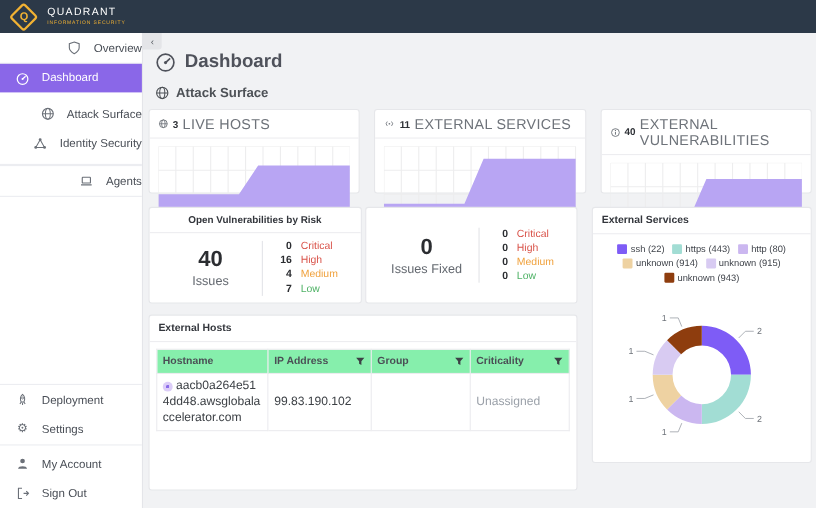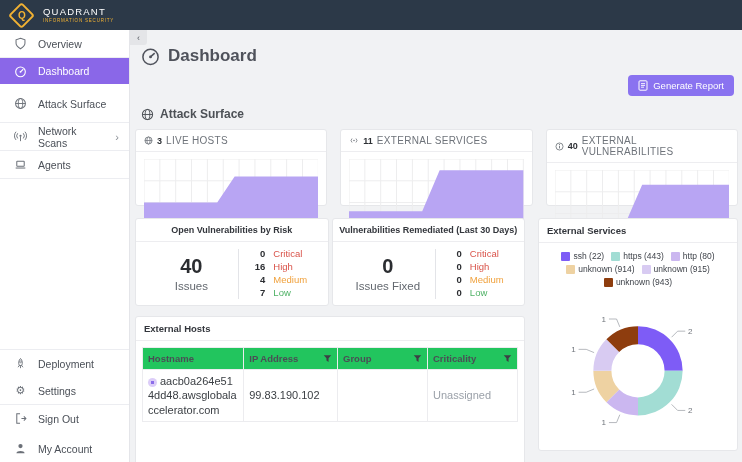--- a/index.html
+++ b/index.html
@@ -18,21 +18,21 @@
 
   
   .shell { display:flex; height:432px; }
 
   
   .sidebar { width:130px; background:#ffffff; border-right:1px solid #e4e5e9; display:flex; flex-direction:column; font-size:10.5px; color:#4a4f57; }
   .side-item { display:flex; align-items:center; gap:11px; padding:0 0 0 14px; height:23px; cursor:pointer; flex:0 0 auto; }
   .side-item .s-icon { width:13px; display:inline-flex; justify-content:center; color:#6b7078; }
   .side-item.active { background:#8a67e8; color:#ffffff; height:26px; }
   .side-item.active .s-icon { color:#ffffff; }
-  .side-item.tall { height:27px; }
+  .side-item.tall { height:27px;justify-content:flex-end; }
   .divider { border-top:1px solid #ecedf1; flex:0 0 auto; }
   .chev { margin-left:auto; margin-right:10px; color:#8a8f96; font-size:11px; }
   .side-spacer { flex:1 1 auto; }
   .gearglyph { font-size:11px; line-height:1; }
 
   
   .main { flex:1; position:relative; padding:0 4px 0 5px; }
   .collapse-btn { position:absolute; top:0; left:0; width:17px; height:15px; background:#e4e5e8; border-radius:0 0 3px 0;
                   display:flex; align-items:center; justify-content:center; font-size:9px; color:#555a61; cursor:pointer; }
   .page-title-row { display:flex; align-items:center; gap:8px; padding-top:16px; padding-left:6px; color:#4f525b; }
@@ -41,21 +41,21 @@
   .report-btn { background:#8a73f0; color:#ffffff; border:none; border-radius:4px; font-size:9.5px; font-family:"Liberation Sans",sans-serif;
                 padding:5px 10px; display:flex; align-items:center; gap:5px; cursor:pointer; }
   .section-row { display:flex; align-items:center; gap:6px; margin-top:11px; padding-left:6px; color:#4d5156; }
   .section-title { font-size:12px; font-weight:bold; }
 
   .card { background:#ffffff; border:1px solid #e6e7ea; border-radius:3px; }
   .cards-row { display:flex; gap:13px; margin-top:8px; }
   .mini-card { flex:1; height:77px; display:flex; flex-direction:column; }
   .mini-head { display:flex; align-items:center; gap:4px; padding:5px 8px; border-bottom:1px solid #ededf0; color:#6e737a; }
   .mini-count { font-size:9px; font-weight:bold; color:#2e3136; }
-  .mini-label { font-size:10px; letter-spacing:.3px; }
+  .mini-label { font-size:13px; letter-spacing:.3px; }
   .mini-chart { flex:1; padding:7px 8px 8px 8px; }
   .mini-chart svg { width:100%; height:100%; display:block; }
 
   .row2 { display:flex; gap:13px; margin-top:12px; align-items:flex-start; }
   .left-col { width:390px; flex:0 0 auto; }
   .stats-row { display:flex; gap:3px;justify-content:center; }
   .stat-card { flex:1; height:88px; display:flex; flex-direction:column; }
   .stat-title { text-align:center; font-size:9px; font-weight:bold; color:#33363c; padding:6px 4px; border-bottom:1px solid #ededf0; }
   .stat-body { flex:1; display:flex; align-items:center; justify-content:center; gap:12px; padding:4px 8px; }
   .stat-big { text-align:center; min-width:70px; }
@@ -70,21 +70,21 @@
   .panel-title { font-size:9.5px; font-weight:bold; color:#33363c; padding:6px 8px; border-bottom:1px solid #ededf0; }
   .legend { display:flex; flex-wrap:wrap; justify-content:center; column-gap:7px; row-gap:3px; padding:8px 8px 2px 8px; font-size:8.5px; color:#3f434a; }
   .legend-item { display:flex; align-items:center; gap:3px; cursor:pointer; }
   .swatch { width:9px; height:9px; border-radius:1px; display:inline-block; }
   .donut-wrap { flex:1; display:flex; align-items:center; justify-content:center; padding:2px 4px 6px 4px; }
   .donut-wrap svg { width:100%; height:100%; }
 
   .hosts-card { margin-top:10px; height:160px; overflow:hidden; }
   table.hosts { width:100%; border-collapse:collapse; margin:6px 6px 0 6px; width:calc(100% - 12px); table-layout:fixed; }
   table.hosts th, table.hosts td { border:1px solid #ececef; font-size:11px; text-align:left; vertical-align:middle; padding:4px 5px; }
-  table.hosts th { font-size:9.5px; font-weight:bold; color:#4a4e55; background:#22c55e; padding:5px; }
+  table.hosts th { font-size:9.5px; font-weight:bold; color:#4a4e55; background:#86efac; padding:5px; }
   table.hosts tr.alt td { background:#f6f6f8; }
   .th-inner { display:flex; align-items:center; justify-content:space-between; }
   .host-cell { word-break:break-all; line-height:1.3; }
   .badge { width:9px; height:9px; border-radius:50%; display:inline-block; vertical-align:middle; margin-right:3px;
            background:radial-gradient(circle, #8b6ce9 0 1.5px, #dccdf8 1.6px); }
   .crit { font-weight:normal; }
   svg.ic { display:block; }
 </style>
 </head>
 <body>
@@ -126,33 +126,32 @@
       <div class="side-item tall" style="margin-top:6px">
         <span class="s-icon">
           <svg class="ic" width="13" height="13" viewBox="0 0 14 14">
               <circle cx="7" cy="7" r="5.3" fill="none" stroke="currentColor" stroke-width="1.1"></circle>
               <ellipse cx="7" cy="7" rx="2.4" ry="5.3" fill="none" stroke="currentColor" stroke-width="1"></ellipse>
               <path d="M1.7 7 H12.3" stroke="currentColor" stroke-width="1"></path>
             </svg>
         </span>
         <span>Attack Surface</span>
       </div>
+      <div class="side-item tall">
+        <span class="s-icon">
+          <svg class="ic" width="13" height="13" viewBox="0 0 14 14">
+              <path d="M7 3.2 L11.3 10.8 H2.7 Z" fill="none" stroke="currentColor" stroke-width="1"></path>
+              <circle cx="7" cy="3.2" r="1.4" fill="currentColor"></circle>
+              <circle cx="11.3" cy="10.8" r="1.4" fill="currentColor"></circle>
+              <circle cx="2.7" cy="10.8" r="1.4" fill="currentColor"></circle>
+            </svg>
+        </span>
+        <span>Identity Security</span>
+      </div>
       <div class="divider" style="margin-top:5px"></div>
-      <div class="side-item tall">
-        <span class="s-icon">
-          <svg class="ic" width="13" height="13" viewBox="0 0 14 14">
-              <circle cx="7" cy="6.3" r="1.2" fill="currentColor"></circle>
-              <path d="M4 3.5 A4.2 4.2 0 0 0 4 9.1 M2.2 1.9 A6.5 6.5 0 0 0 2.2 10.7" fill="none" stroke="currentColor" stroke-width="1"></path>
-              <path d="M10 3.5 A4.2 4.2 0 0 1 10 9.1 M11.8 1.9 A6.5 6.5 0 0 1 11.8 10.7" fill="none" stroke="currentColor" stroke-width="1"></path>
-              <path d="M7 7.5 V12" stroke="currentColor" stroke-width="1"></path>
-            </svg>
-        </span>
-        <span>Network Scans</span>
-        <span class="chev">›</span>
-      </div>
       <div class="divider"></div>
       <div class="side-item tall">
         <span class="s-icon">
           <svg class="ic" width="13" height="13" viewBox="0 0 14 14">
               <rect x="3" y="3.4" width="8" height="5.6" rx="0.6" fill="none" stroke="currentColor" stroke-width="1.1"></rect>
               <path d="M1.8 10.8 H12.2" stroke="currentColor" stroke-width="1.1"></path>
             </svg>
         </span>
         <span>Agents</span>
       </div>
@@ -169,67 +168,56 @@
               <path d="M5.7 9.2 L4.4 11 M8.3 9.2 L9.6 11 M7 9.8 V12" stroke="currentColor" stroke-width="1"></path>
             </svg>
         </span>
         <span>Deployment</span>
       </div>
       <div class="side-item" style="height:27px">
         <span class="s-icon gearglyph">⚙</span>
         <span>Settings</span>
       </div>
       <div class="divider"></div>
+      <div class="side-item" style="height:27px;margin-top:3px">
+        <span class="s-icon">
+          <svg class="ic" width="13" height="13" viewBox="0 0 14 14">
+              <circle cx="7" cy="4.4" r="2.3" fill="currentColor"></circle>
+              <path d="M2.6 12 C2.6 8.8 11.4 8.8 11.4 12 Z" fill="currentColor"></path>
+            </svg>
+        </span>
+        <span>My Account</span>
+      </div>
       <div class="side-item" style="height:27px">
         <span class="s-icon">
           <svg class="ic" width="13" height="13" viewBox="0 0 14 14">
               <path d="M6.5 2 H3 V12 H6.5" fill="none" stroke="currentColor" stroke-width="1.1"></path>
               <path d="M8 7 H12.6 M10.6 4.8 L12.8 7 L10.6 9.2" fill="none" stroke="currentColor" stroke-width="1.1"></path>
             </svg>
         </span>
         <span>Sign Out</span>
-      </div>
-      <div class="side-item" style="height:27px;margin-top:3px">
-        <span class="s-icon">
-          <svg class="ic" width="13" height="13" viewBox="0 0 14 14">
-              <circle cx="7" cy="4.4" r="2.3" fill="currentColor"></circle>
-              <path d="M2.6 12 C2.6 8.8 11.4 8.8 11.4 12 Z" fill="currentColor"></path>
-            </svg>
-        </span>
-        <span>My Account</span>
       </div>
     </nav>
 
     <main class="main">
       <div class="collapse-btn">
         <span>‹</span>
       </div>
 
       <div class="page-title-row">
         <span>
           <svg class="ic" width="19" height="19" viewBox="0 0 20 20">
               <circle cx="10" cy="10.4" r="8" fill="none" stroke="currentColor" stroke-width="1.6"></circle>
               <path d="M10 10.4 L14.4 6.4" stroke="currentColor" stroke-width="1.6"></path>
               <circle cx="10" cy="10.4" r="1.5" fill="currentColor"></circle>
             </svg>
         </span>
         <span class="page-title">Dashboard</span>
       </div>
 
-      <div class="report-row">
-        <button class="report-btn">
-          <span>
-            <svg class="ic" width="10" height="11" viewBox="0 0 10 11">
-                <rect x="1" y="0.8" width="8" height="9.4" rx="1" fill="none" stroke="#ffffff" stroke-width="1"></rect>
-                <path d="M3 3.6 H7 M3 5.4 H7 M3 7.2 H6" stroke="#ffffff" stroke-width="0.9"></path>
-              </svg>
-          </span>
-          <span>Generate Report</span>
-        </button>
-      </div>
 
       <div class="section-row">
         <span>
           <svg class="ic" width="13" height="13" viewBox="0 0 14 14">
               <circle cx="7" cy="7" r="5.5" fill="none" stroke="currentColor" stroke-width="1.1"></circle>
               <ellipse cx="7" cy="7" rx="2.5" ry="5.5" fill="none" stroke="currentColor" stroke-width="1"></ellipse>
               <path d="M1.5 7 H12.5" stroke="currentColor" stroke-width="1"></path>
             </svg>
         </span>
         <span class="section-title">Attack Surface</span>
@@ -369,21 +357,20 @@
                     </div>
                   <div class="bd-row">
                       <span class="bd-val">7</span>
                       <span style="color: rgb(79, 178, 102);">Low</span>
                     </div>
                 </div>
               </div>
             </div>
 
             <div class="card stat-card">
-              <div class="stat-title">Vulnerabilities Remediated (Last 30 Days)</div>
               <div class="stat-body">
                 <div class="stat-big">
                   <div class="stat-value">0</div>
                   <div class="stat-value-label">Issues Fixed</div>
                 </div>
                 <div class="stat-vr"></div>
                 <div class="stat-breakdown">
                   <div class="bd-row">
                       <span class="bd-val">0</span>
                       <span style="color: rgb(217, 83, 74);">Critical</span>

